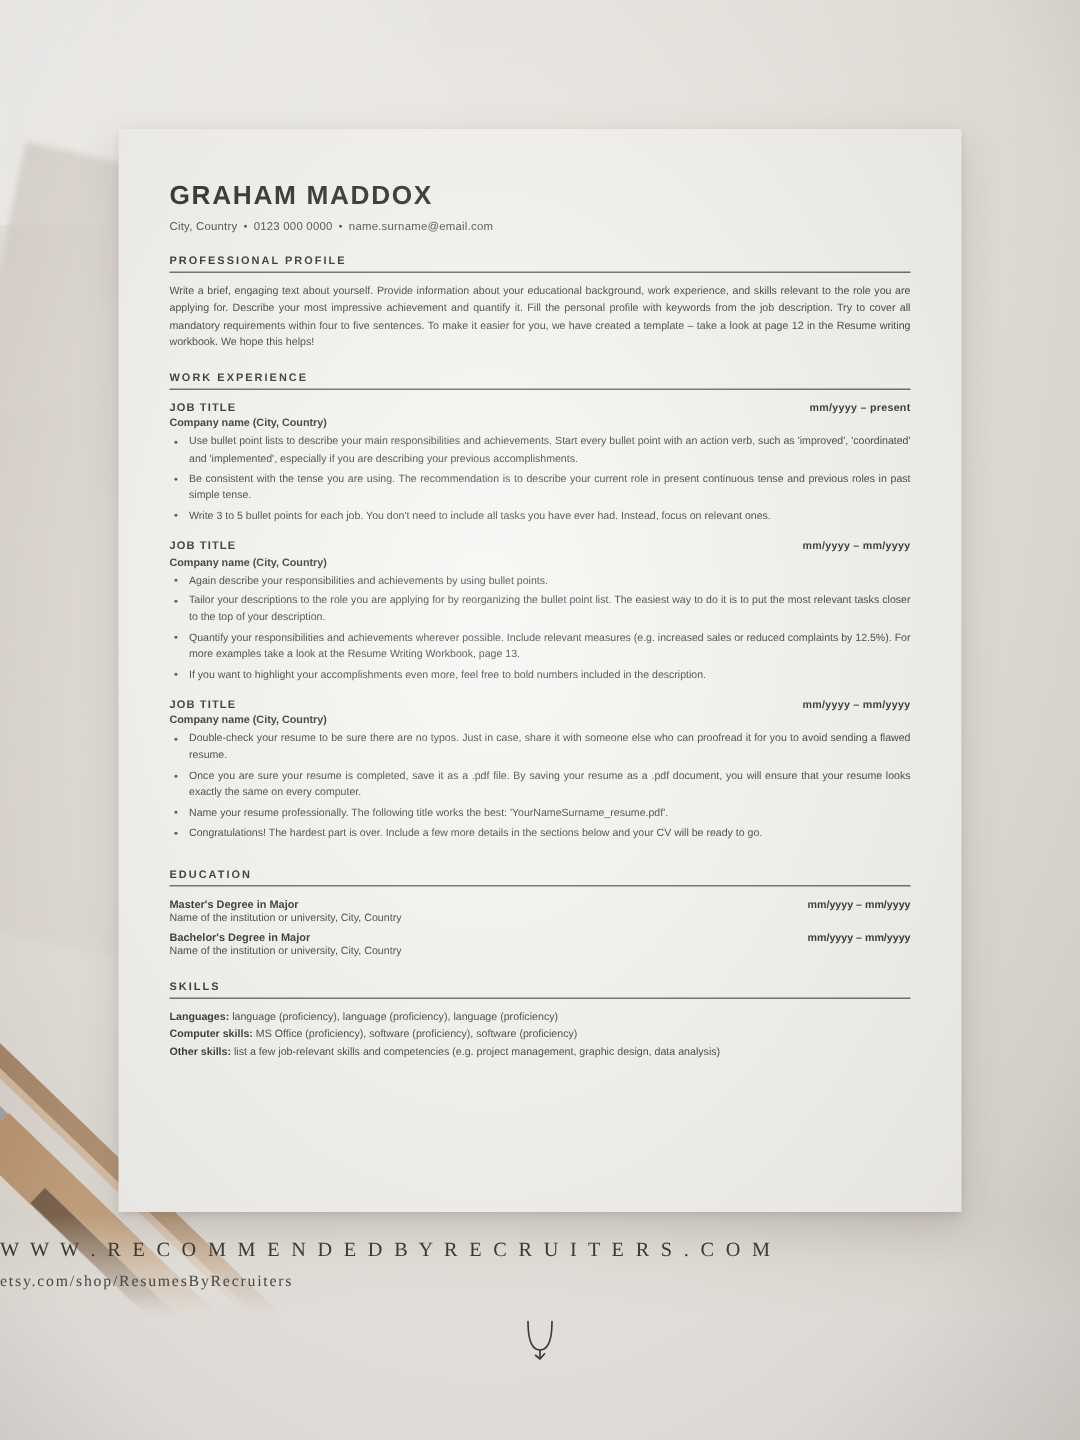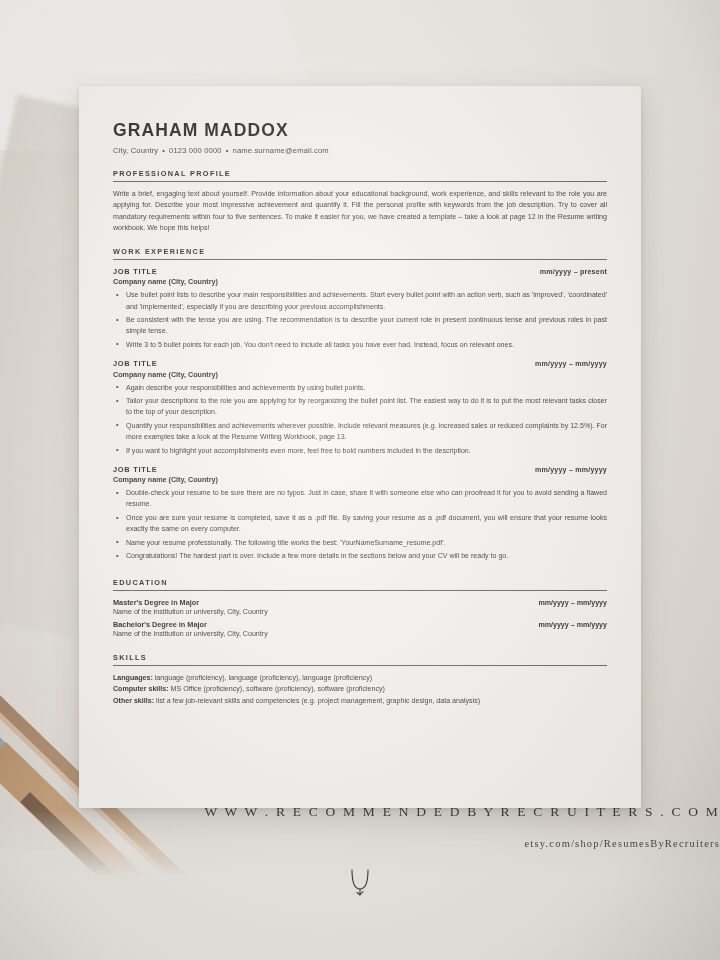--- a/index.html
+++ b/index.html
@@ -189,35 +189,35 @@
     color: #2e2e2e;
   }
   .skill-line b { color: #1b1b1b; }
 
   .spacer-sm { height: 7px; }
   .spacer-md { height: 11px; }
 
   
   .footer {
     position: absolute;
-    left: 0; right: 0; top: 804px;
-    text-align: right;
+    left: 0; right: 0; top: 825px;
+    text-align: left;
   }
   .footer-main {
     font-family: "Liberation Serif", serif;
     font-size: 13.5px;
     letter-spacing: 2.2px;
     color: #3b3835;
   }
   .footer-sub {
     font-family: "Liberation Serif", serif;
     font-size: 10.5px;
     letter-spacing: 1.2px;
     color: #4a4641;
-    margin-top: 18px;
+    margin-top: 8px;
   }
   .logo-mark {
     margin-top: 18px;
     display: flex;
     justify-content: center;
   }
 </style>
 </head>
 <body>
 

